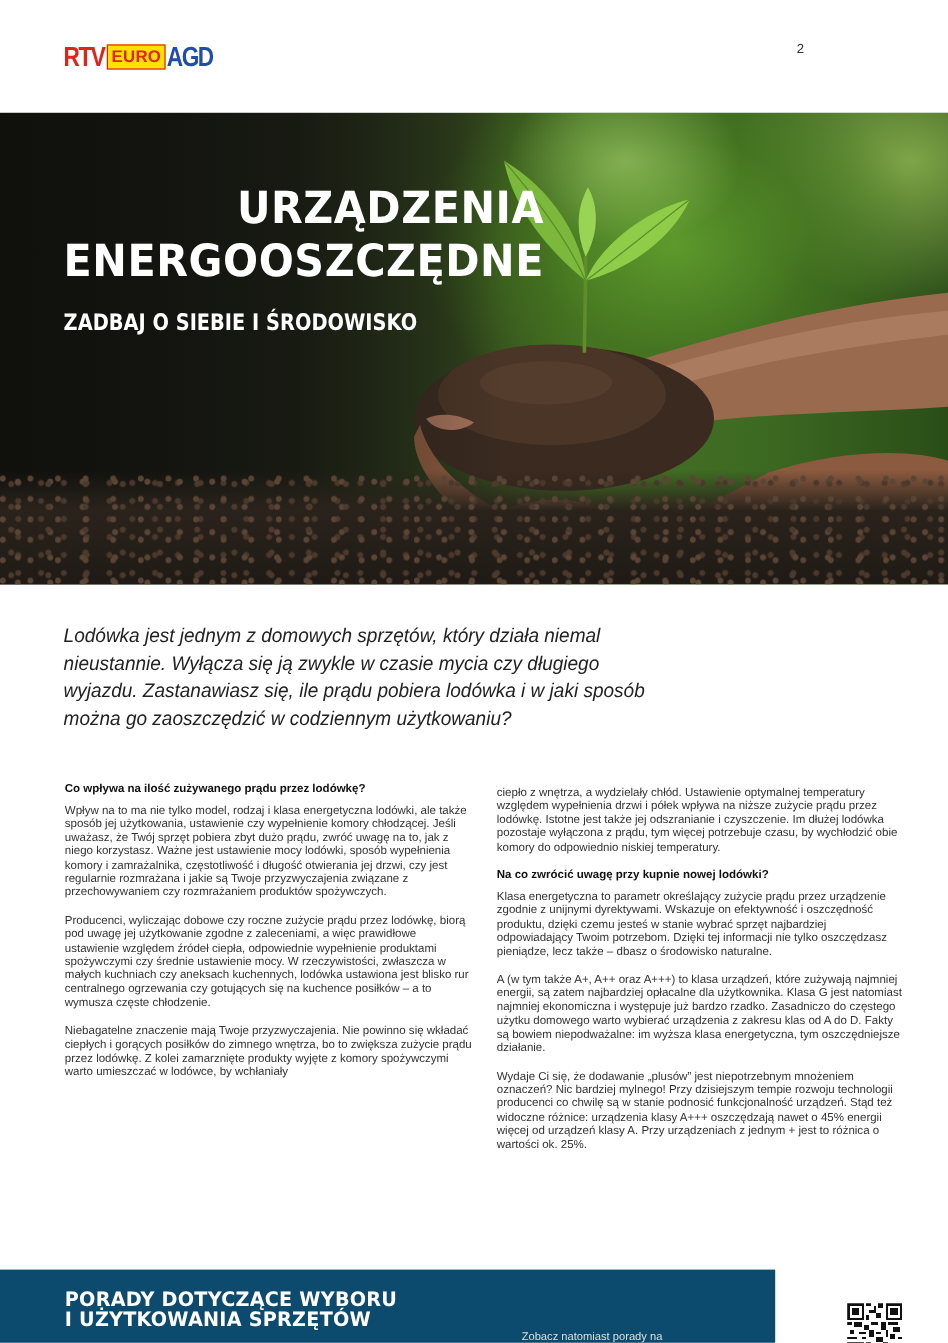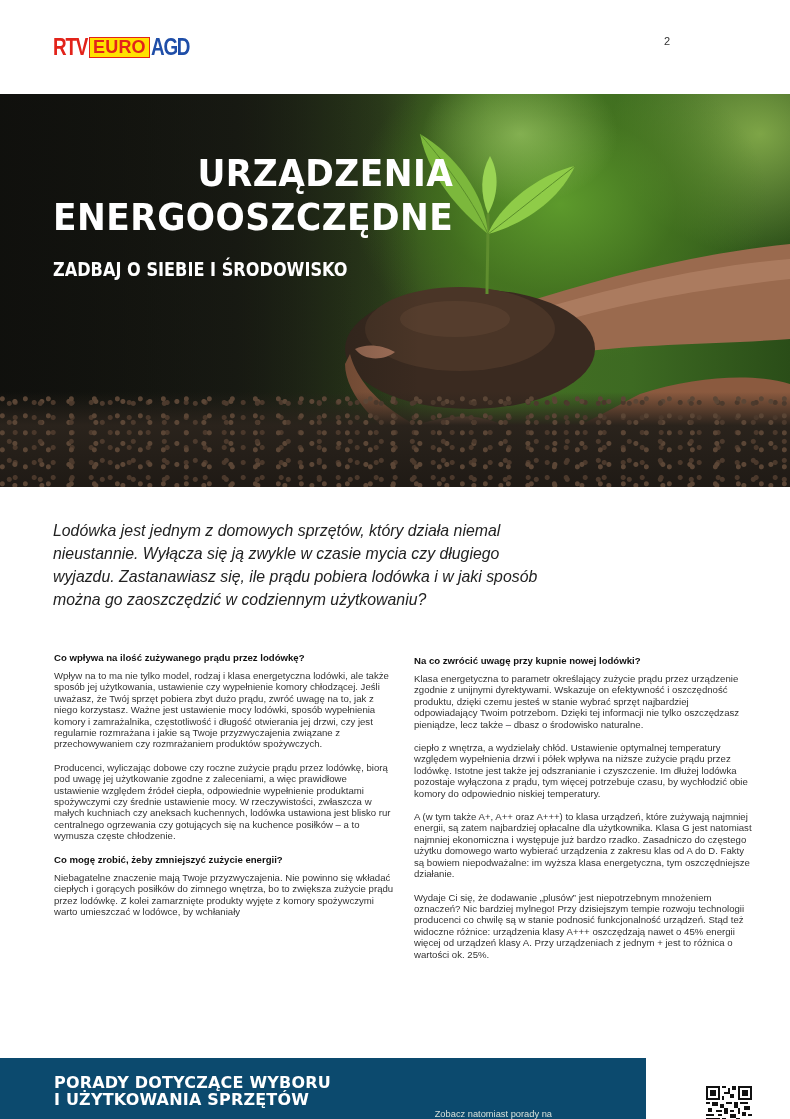--- a/index.html
+++ b/index.html
@@ -3,21 +3,21 @@
   <meta charset="utf-8">
   <style>
     * { margin: 0; padding: 0; box-sizing: border-box; }
     html, body { width: 790px; height: 1119px; background: #ffffff; overflow: hidden; }
     body { position: relative; font-family: "Liberation Sans", sans-serif; color: #222; }
 
     
     .header { position: absolute; left: 0; top: 0; width: 708px; height: 94px; background: #fff; }
     .logo { position: absolute; left: 53px; top: 36px; height: 23px; display: flex; align-items: stretch; font-family: "Liberation Sans", sans-serif; font-weight: 700; }
     .logo .rtv { color: #e2231a; font-size: 23px; line-height: 23px; letter-spacing: -1.5px; transform: scaleX(0.82); transform-origin: left; width: 36px; }
-    .logo .euro { background: #ffe100; color: #e2231a; border: 1.5px solid #e2231a; font-size: 18px; line-height: 19px; padding: 0 3px; height: 21px; margin-top: 1px; letter-spacing: 0.2px; }
+    .logo .euro { background: #ffe100; color: #e2231a; border: 1.5px solid #e2231a; font-size: 14px; line-height: 19px; padding: 0 3px; height: 21px; margin-top: 1px; letter-spacing: 0.2px; }
     .logo .agd { color: #1f4ea8; font-size: 23px; line-height: 23px; letter-spacing: -1.5px; transform: scaleX(0.82); transform-origin: left; margin-left: 1px; }
     .page-number { position: absolute; right: 38px; top: 35px; font-size: 11px; color: #333; }
 
     
     .hero { position: absolute; left: 0; top: 94px; width: 790px; height: 393px; overflow: hidden;
       background:
         radial-gradient(ellipse 140px 100px at 520px 40px, rgba(180,220,120,0.55), rgba(0,0,0,0) 70%),
         radial-gradient(ellipse 260px 200px at 560px 110px, #5d9a2c 0%, rgba(70,120,30,0.6) 45%, rgba(0,0,0,0) 80%),
         radial-gradient(ellipse 200px 160px at 760px 40px, rgba(160,200,90,0.7), rgba(0,0,0,0) 75%),
         linear-gradient(90deg, #141612 0%, #1b1f16 30%, #2c3d1b 48%, #456f24 62%, #3d6a22 80%, #2a4d18 100%);
@@ -103,32 +103,31 @@
 
 <div class="col left">
   <div class="section">
     <h3>Co wpływa na ilość zużywanego prądu przez lodówkę?</h3>
     <p>Wpływ na to ma nie tylko model, rodzaj i klasa energetyczna lodówki, ale także sposób jej użytkowania, ustawienie czy wypełnienie komory chłodzącej. Jeśli uważasz, że Twój sprzęt pobiera zbyt dużo prądu, zwróć uwagę na to, jak z niego korzystasz. Ważne jest ustawienie mocy lodówki, sposób wypełnienia komory i zamrażalnika, częstotliwość i długość otwierania jej drzwi, czy jest regularnie rozmrażana i jakie są Twoje przyzwyczajenia związane z przechowywaniem czy rozmrażaniem produktów spożywczych.</p>
   </div>
   <div class="section">
     <p>Producenci, wyliczając dobowe czy roczne zużycie prądu przez lodówkę, biorą pod uwagę jej użytkowanie zgodne z zaleceniami, a więc prawidłowe ustawienie względem źródeł ciepła, odpowiednie wypełnienie produktami spożywczymi czy średnie ustawienie mocy. W rzeczywistości, zwłaszcza w małych kuchniach czy aneksach kuchennych, lodówka ustawiona jest blisko rur centralnego ogrzewania czy gotujących się na kuchence posiłków – a to wymusza częste chłodzenie.</p>
   </div>
   <div class="section">
-    <h3>Co mogę zrobić, żeby zmniejszyć zużycie energii?</h3>
     <p>Niebagatelne znaczenie mają Twoje przyzwyczajenia. Nie powinno się wkładać ciepłych i gorących posiłków do zimnego wnętrza, bo to zwiększa zużycie prądu przez lodówkę. Z kolei zamarznięte produkty wyjęte z komory spożywczymi warto umieszczać w lodówce, by wchłaniały</p>
   </div>
 </div>
 
 <div class="col right" style="top:655px;">
   <div class="section">
+    <p>ciepło z wnętrza, a wydzielały chłód. Ustawienie optymalnej temperatury względem wypełnienia drzwi i półek wpływa na niższe zużycie prądu przez lodówkę. Istotne jest także jej odszranianie i czyszczenie. Im dłużej lodówka pozostaje wyłączona z prądu, tym więcej potrzebuje czasu, by wychłodzić obie komory do odpowiednio niskiej temperatury.</p>
+  </div>
+  <div class="section">
     <h3>Na co zwrócić uwagę przy kupnie nowej lodówki?</h3>
     <p>Klasa energetyczna to parametr określający zużycie prądu przez urządzenie zgodnie z unijnymi dyrektywami. Wskazuje on efektywność i oszczędność produktu, dzięki czemu jesteś w stanie wybrać sprzęt najbardziej odpowiadający Twoim potrzebom. Dzięki tej informacji nie tylko oszczędzasz pieniądze, lecz także – dbasz o środowisko naturalne.</p>
-  </div>
-  <div class="section">
-    <p>ciepło z wnętrza, a wydzielały chłód. Ustawienie optymalnej temperatury względem wypełnienia drzwi i półek wpływa na niższe zużycie prądu przez lodówkę. Istotne jest także jej odszranianie i czyszczenie. Im dłużej lodówka pozostaje wyłączona z prądu, tym więcej potrzebuje czasu, by wychłodzić obie komory do odpowiednio niskiej temperatury.</p>
   </div>
   <div class="section">
     <p>A (w tym także A+, A++ oraz A+++) to klasa urządzeń, które zużywają najmniej energii, są zatem najbardziej opłacalne dla użytkownika. Klasa G jest natomiast najmniej ekonomiczna i występuje już bardzo rzadko. Zasadniczo do częstego użytku domowego warto wybierać urządzenia z zakresu klas od A do D. Fakty są bowiem niepodważalne: im wyższa klasa energetyczna, tym oszczędniejsze działanie.</p>
   </div>
   <div class="section">
     <p>Wydaje Ci się, że dodawanie „plusów” jest niepotrzebnym mnożeniem oznaczeń? Nic bardziej mylnego! Przy dzisiejszym tempie rozwoju technologii producenci co chwilę są w stanie podnosić funkcjonalność urządzeń. Stąd też widoczne różnice: urządzenia klasy A+++ oszczędzają nawet o 45% energii więcej od urządzeń klasy A. Przy urządzeniach z jednym + jest to różnica o wartości ok. 25%.</p>
   </div>
 </div>
 
 <div class="footer">

